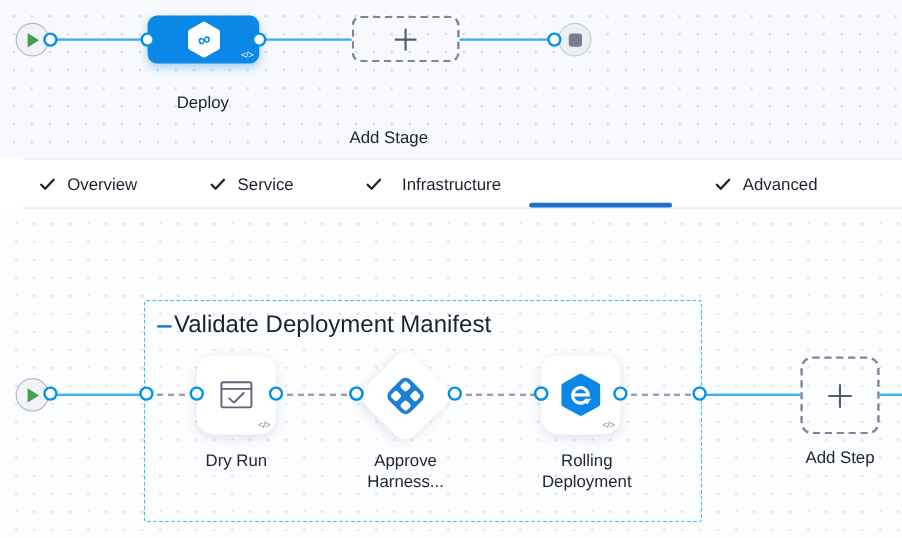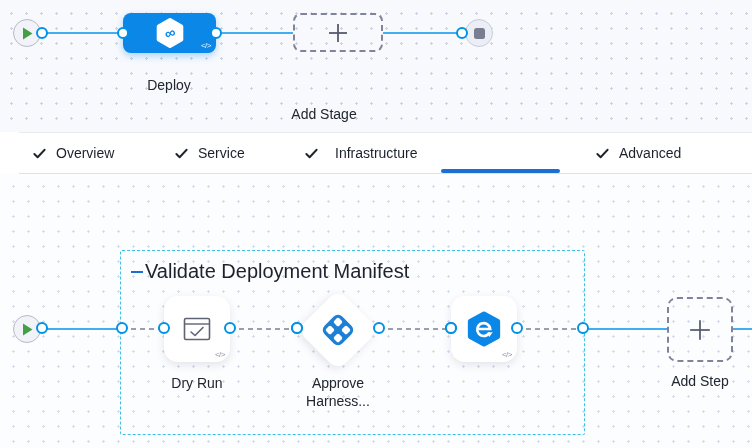--- a/index.html
+++ b/index.html
@@ -222,16 +222,17 @@
       <svg width="24" height="24" viewBox="0 0 22 22">
         <line x1="11" y1="2" x2="11" y2="20" stroke="#565a6e" stroke-width="1.6"></line>
         <line x1="2" y1="11" x2="20" y2="11" stroke="#565a6e" stroke-width="1.6"></line>
       </svg>
     </div>
 
     <div class="solid-line" style="left:733px; top:154px; width:19px;"></div>
 
     <div class="node-label" style="left:298px; top:200px; width:80px;">Approve Harness...</div>
     <div class="node-label" style="left:142px; top:200px;">Dry Run</div>
+    <div class="node-label" style="left:434px; top:200px;">Rolling Deployment</div>
     <div class="node-label" style="left:645px; top:198px;">Add Step</div>
   </div>
 
 </div>
 
 </body></html>

